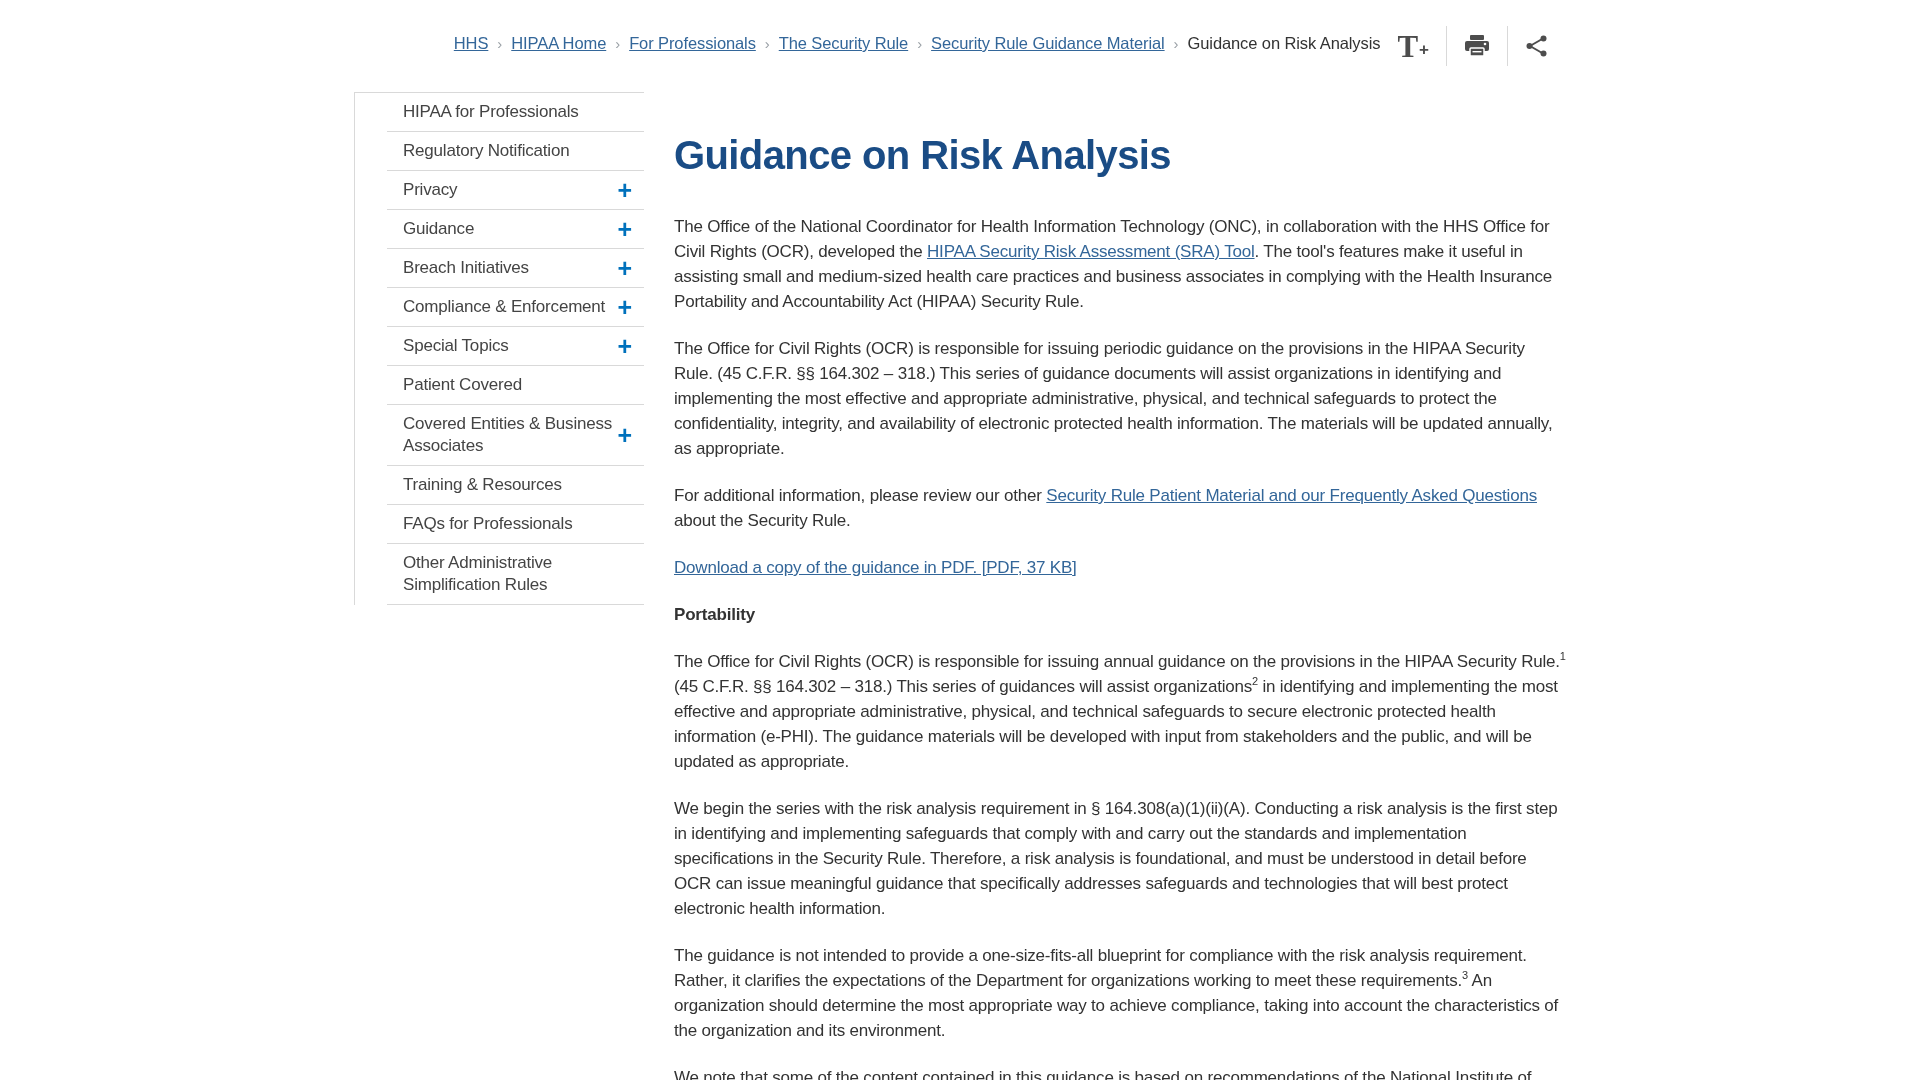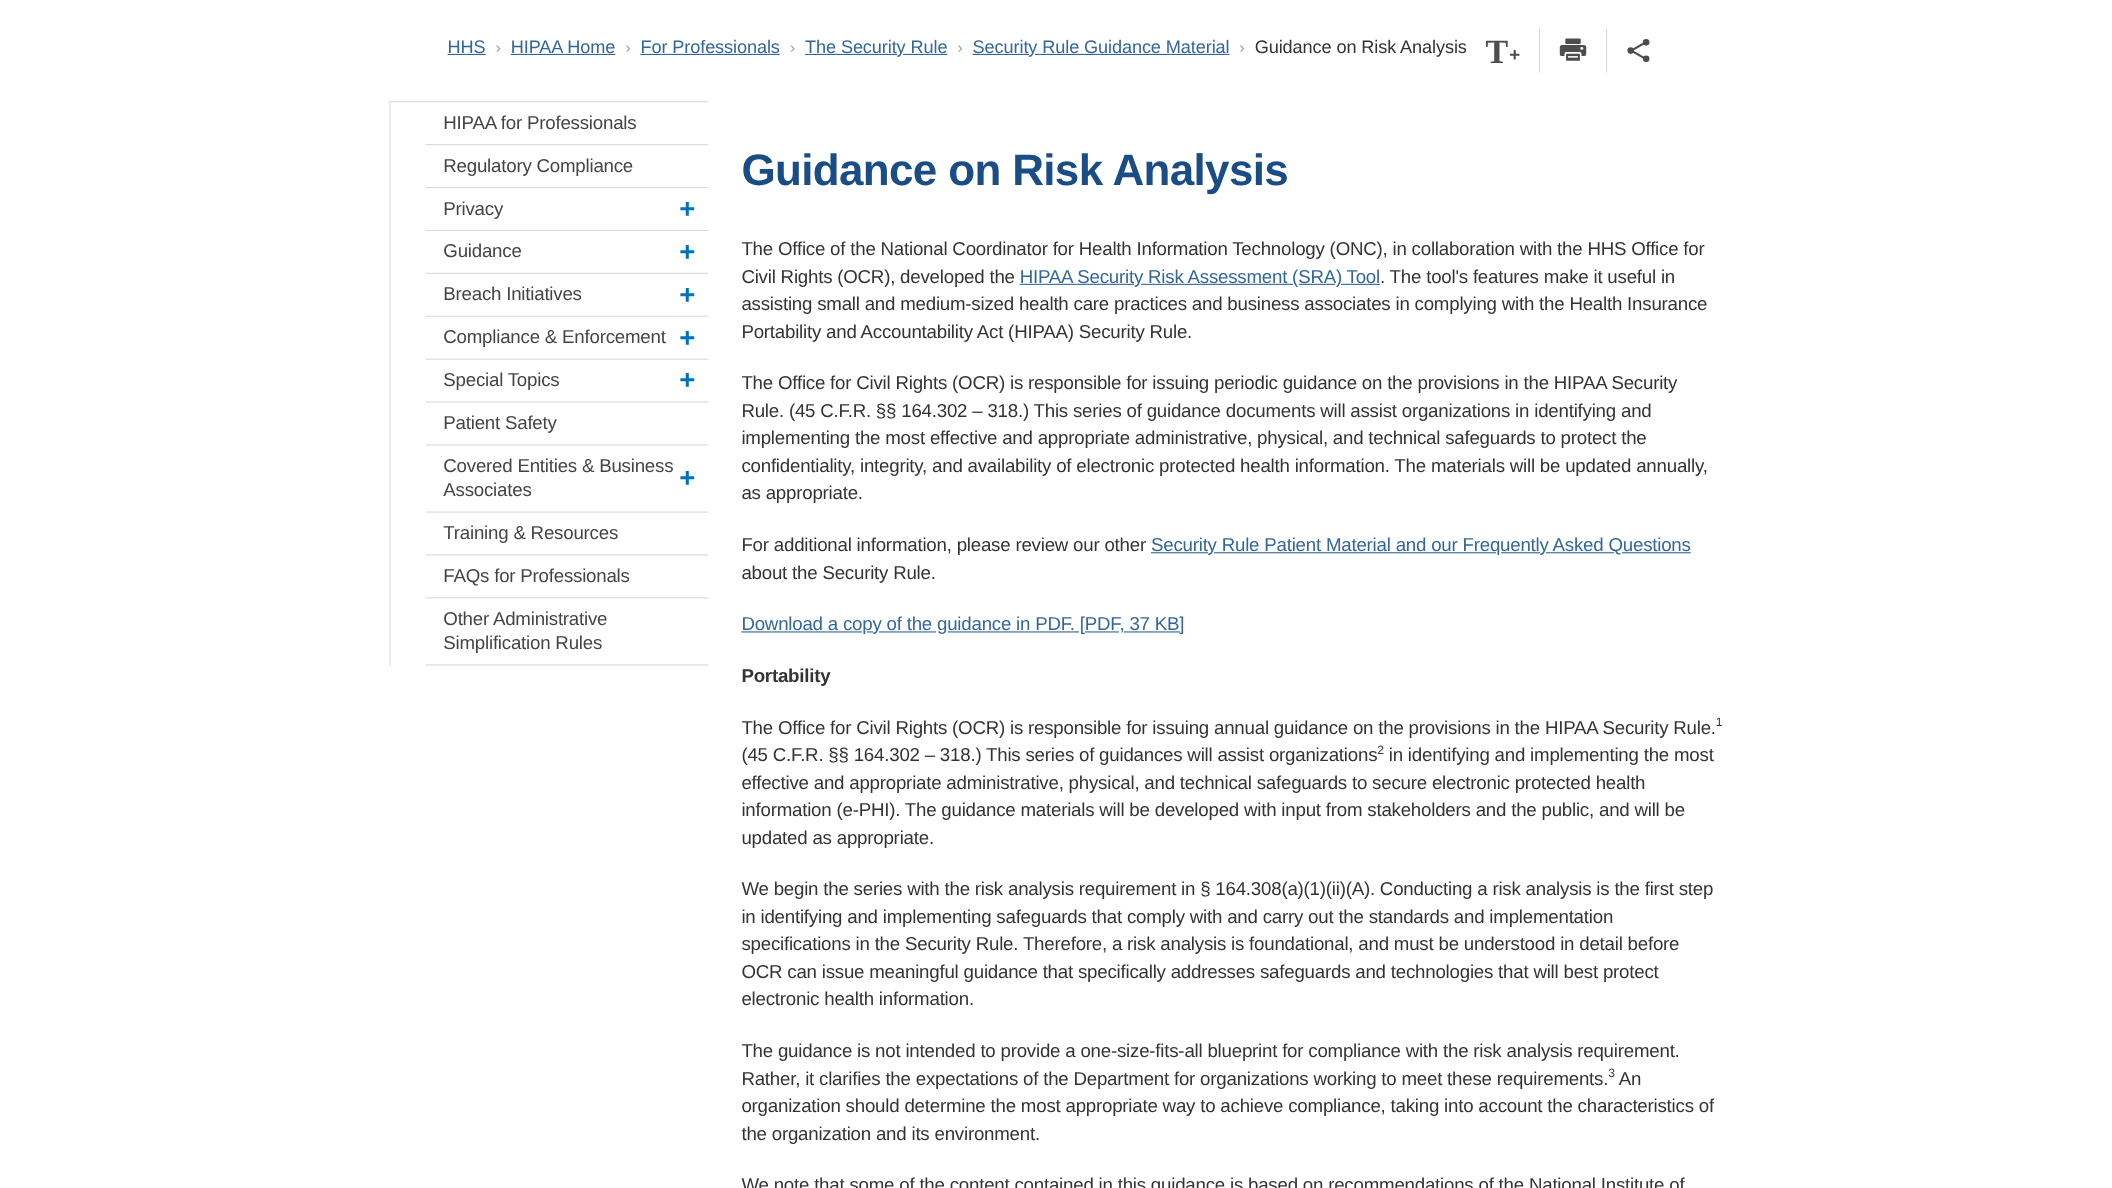--- a/index.html
+++ b/index.html
@@ -11,21 +11,21 @@
     --divider:#d9d9d9;
     --icon:#4d4d4d;
   }
   *{box-sizing:border-box;}
   html,body{margin:0;padding:0;}
   body{
     width:1920px;height:1080px;overflow:hidden;background:#ffffff;
     font-family:"Liberation Sans", sans-serif;color:var(--text);
   }
   .page{width:1212px;margin:0 auto;padding-top:30px;}
-  .topbar{display:flex;justify-content:center;align-items:flex-start;padding-left:6px;}
+  .topbar{display:flex;justify-content:flex-end;align-items:flex-start;padding-left:6px;}
   .breadcrumb{font-size:16.5px;line-height:26px;letter-spacing:-0.1px;white-space:nowrap;}
   .crumb-link{color:var(--link);text-decoration:underline;margin-right:9px;cursor:pointer;}
   .crumb-sep{color:var(--muted);margin-right:9px;font-size:15px;}
   .crumb-current{color:var(--text);}
   .toolbar{display:flex;align-items:center;margin-top:-6px;}
   .tool-btn{display:flex;align-items:center;justify-content:center;height:44px;padding:0 17px;cursor:pointer;color:var(--icon);}
   .tool-divider{width:1px;height:40px;background:var(--divider);}
   .textsize{font-family:"Liberation Serif", serif;font-size:31px;font-weight:bold;line-height:1;display:flex;align-items:center;}
   .textsize .plus{font-family:"Liberation Sans", sans-serif;font-size:17px;font-weight:bold;margin-left:1px;margin-top:6px;}
   .columns{display:flex;align-items:flex-start;margin-top:24px;}
@@ -86,21 +86,21 @@
       </div>
     </div>
   </div>
 
   <div class="columns">
     <nav class="sidebar">
         <a class="side-item" href="#">
           <span class="side-label">HIPAA for Professionals</span>
         </a>
         <a class="side-item" href="#">
-          <span class="side-label">Regulatory Compliance</span>
+          <span class="side-label">Regulatory Notification</span>
         </a>
         <a class="side-item" href="#">
           <span class="side-label">Privacy</span>
           <span class="side-plus">+</span>
         </a>
         <a class="side-item" href="#">
           <span class="side-label">Guidance</span>
           <span class="side-plus">+</span>
         </a>
         <a class="side-item" href="#">
@@ -109,21 +109,21 @@
         </a>
         <a class="side-item" href="#">
           <span class="side-label">Compliance &amp; Enforcement</span>
           <span class="side-plus">+</span>
         </a>
         <a class="side-item" href="#">
           <span class="side-label">Special Topics</span>
           <span class="side-plus">+</span>
         </a>
         <a class="side-item" href="#">
-          <span class="side-label">Patient Safety</span>
+          <span class="side-label">Patient Covered</span>
         </a>
         <a class="side-item" href="#">
           <span class="side-label">Covered Entities &amp; Business Associates</span>
           <span class="side-plus">+</span>
         </a>
         <a class="side-item" href="#">
           <span class="side-label">Training &amp; Resources</span>
         </a>
         <a class="side-item" href="#">
           <span class="side-label">FAQs for Professionals</span>

